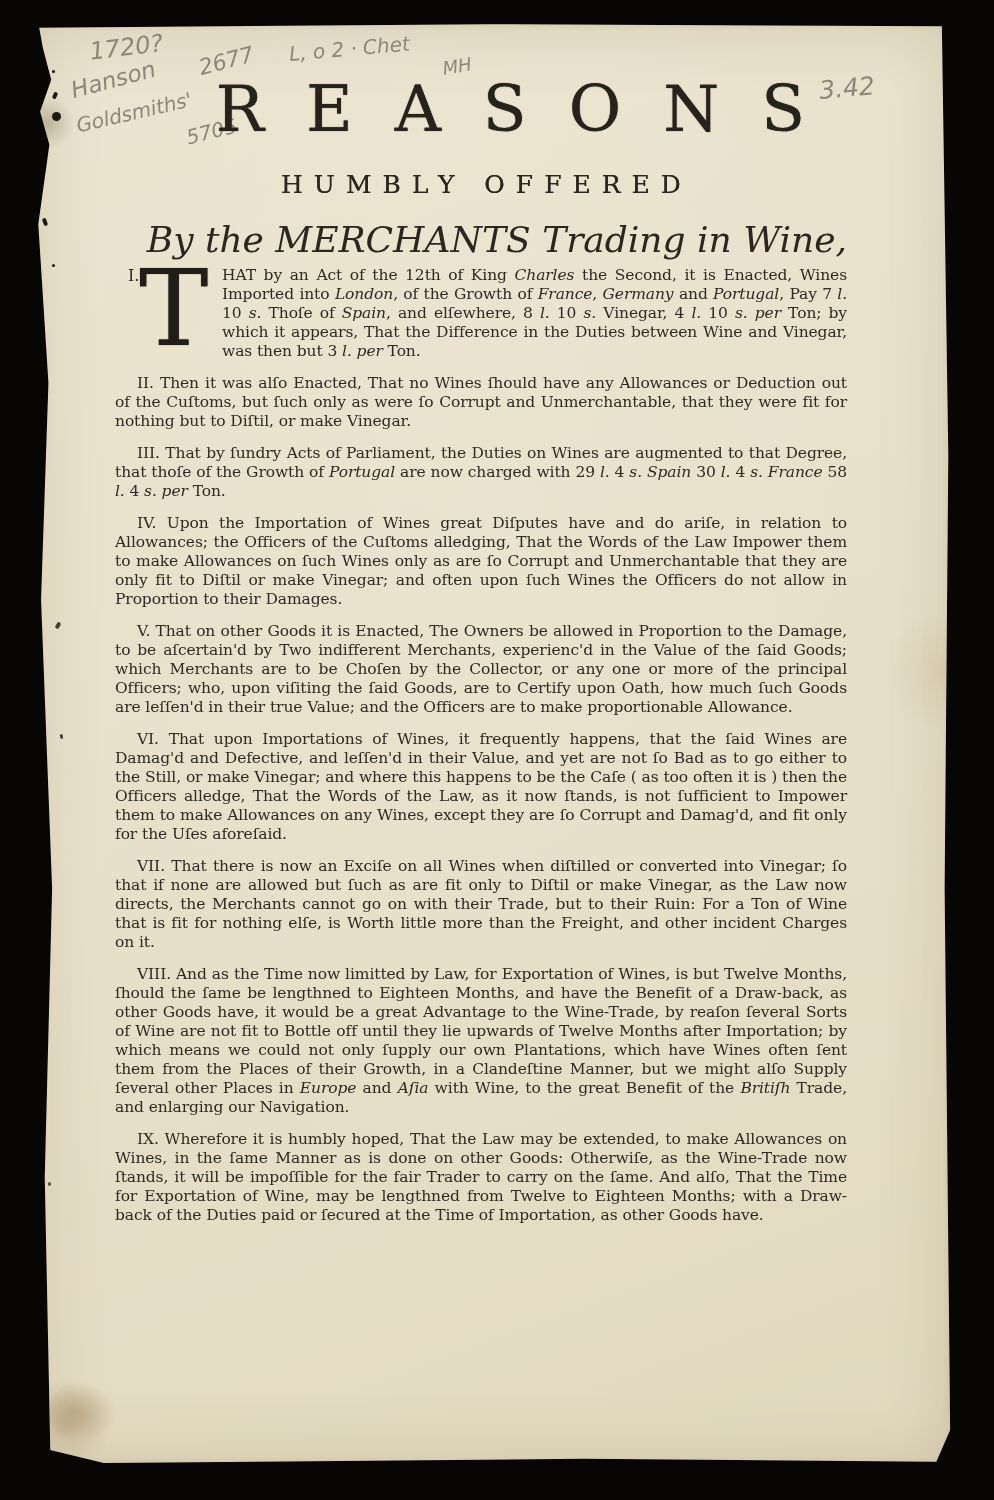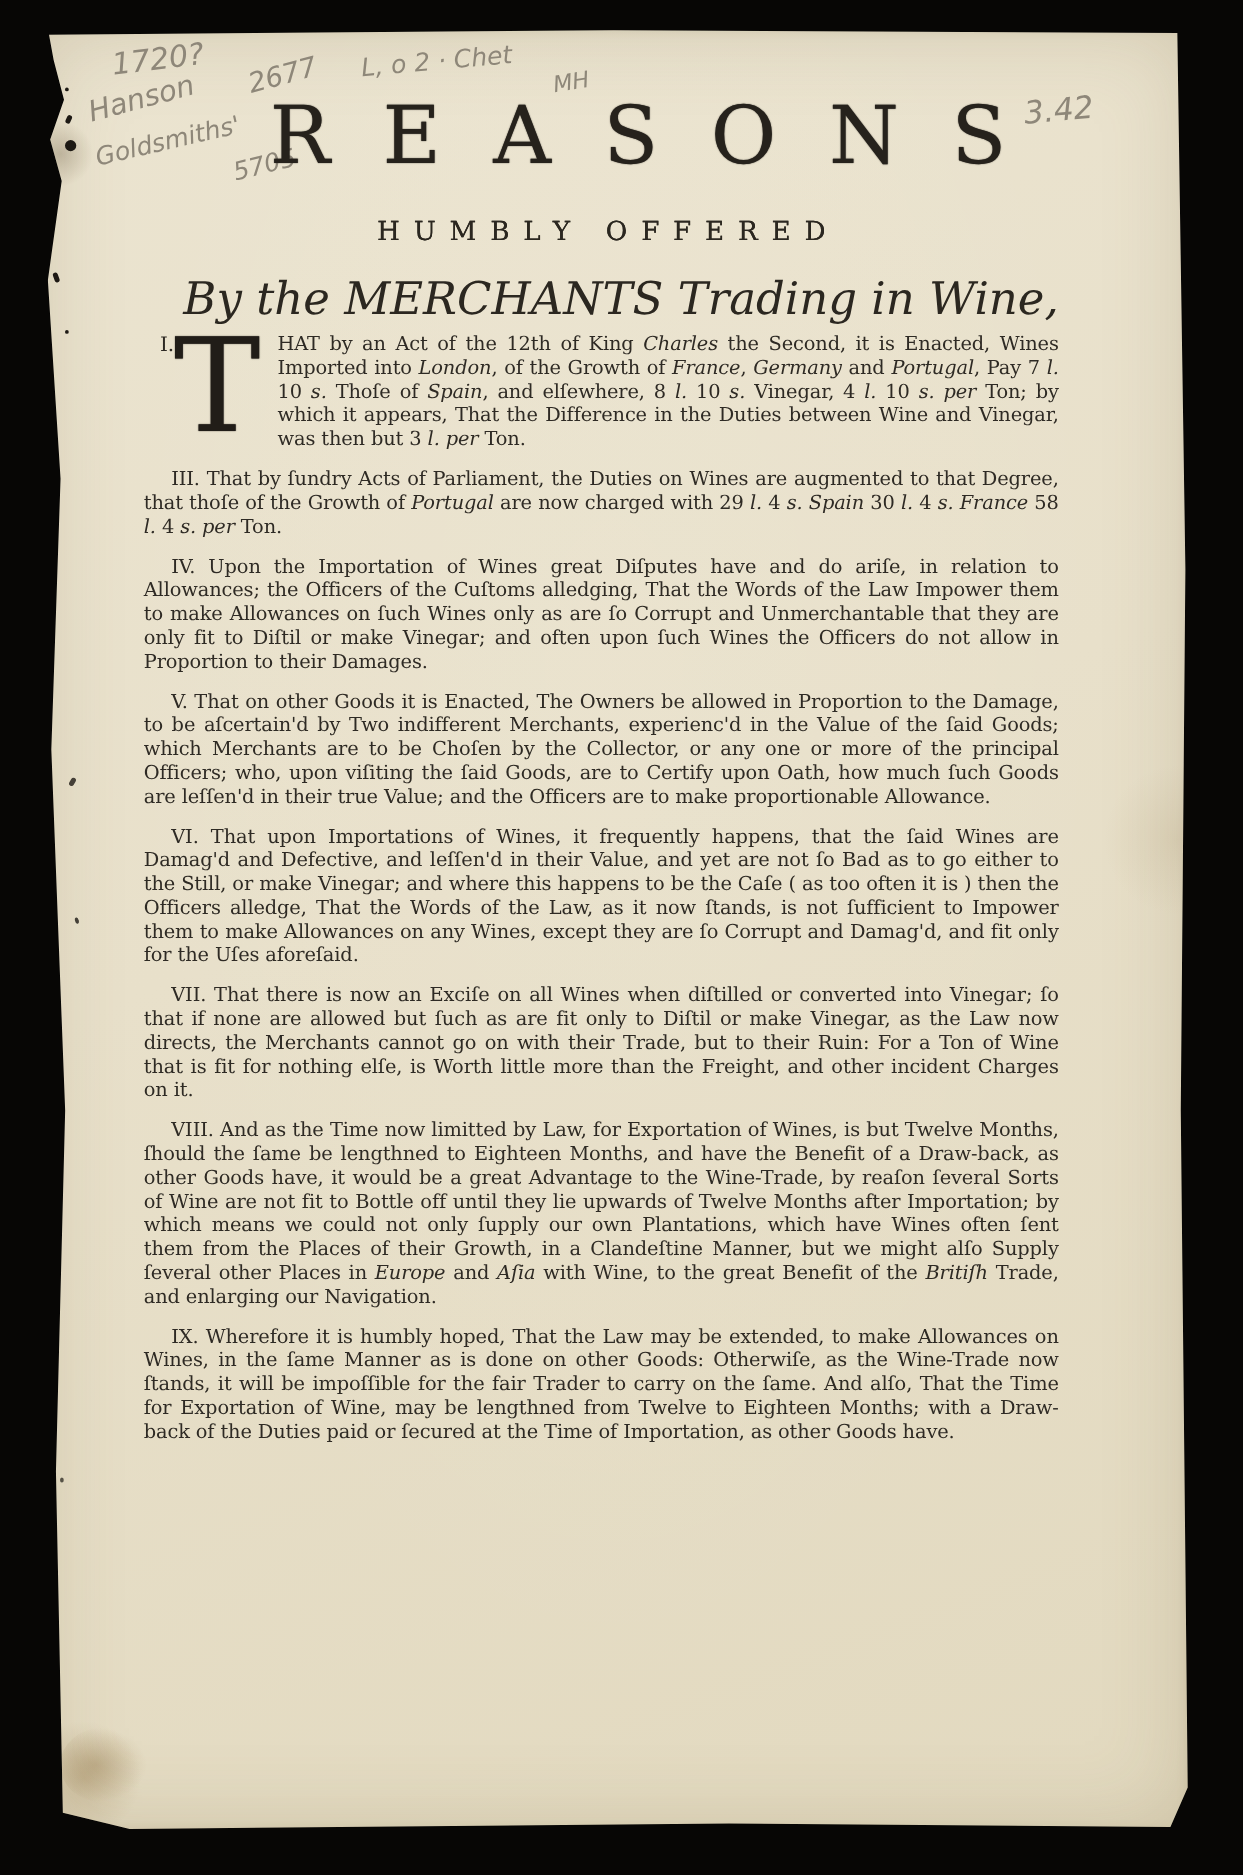--- a/index.html
+++ b/index.html
@@ -32,21 +32,21 @@
     text-align:right;
     font-size:64px;line-height:70px;
     letter-spacing:42px;text-indent:42px;
     color:#26221c;
     text-shadow:0 0 1px #26221c;
     white-space:nowrap;
   }
   .offered{
     margin-top:26px;height:30px;
     text-align:center;
-    font-size:21px;line-height:30px;
+    font-size:25px;line-height:30px;
     letter-spacing:11px;text-indent:11px;
     color:#2b2720;text-shadow:0 0 .5px #2b2720;
   }
   .byline{
     margin-top:16px;height:48px;
     text-align:right;
     font-style:italic;
     font-size:36px;line-height:48px;
     color:#2b2720;
     white-space:nowrap;
@@ -160,20 +160,21 @@
     <div class="offered">HUMBLY OFFERED</div>
 
     <div class="byline">By the MERCHANTS Trading in Wine,</div>
 
 
     <div class="bodytext">
         <div class="para para-dropcap"><span class="dropwrap">
             <span class="pnum-drop">I.</span>
             <span class="dropcap">T</span>
           </span><span>HAT by an Act of the 12th of King </span><span class="it">Charles</span><span> the Second, it is Enacted, Wines Imported into </span><span class="it">London</span><span>, of the Growth of </span><span class="it">France</span><span>, </span><span class="it">Germany</span><span> and </span><span class="it">Portugal</span><span>, Pay 7 </span><span class="it">l.</span><span> 10 </span><span class="it">s.</span><span> Thoſe of </span><span class="it">Spain</span><span>, and elſewhere, 8 </span><span class="it">l.</span><span> 10 </span><span class="it">s.</span><span> Vinegar, 4 </span><span class="it">l.</span><span> 10 </span><span class="it">s. per</span><span> Ton; by which it appears, That the Difference in the Duties between Wine and Vinegar, was then but 3 </span><span class="it">l. per</span><span> Ton.</span></div>
+        <div class="para"><span>II. </span><span>Then it was alſo Enacted, That no Wines ſhould have any Allowances or Deduction out of the Cuſtoms, but ſuch only as were ſo Corrupt and Unmerchantable, that they were fit for nothing but to Diſtil, or make Vinegar.</span></div>
         <div class="para"><span>III. </span><span>That by ſundry Acts of Parliament, the Duties on Wines are augmented to that Degree, that thoſe of the Growth of </span><span class="it">Portugal</span><span> are now charged with 29 </span><span class="it">l.</span><span> 4 </span><span class="it">s.</span><span> </span><span class="it">Spain</span><span> 30 </span><span class="it">l.</span><span> 4 </span><span class="it">s.</span><span> </span><span class="it">France</span><span> 58 </span><span class="it">l.</span><span> 4 </span><span class="it">s. per</span><span> Ton.</span></div>
         <div class="para"><span>IV. </span><span>Upon the Importation of Wines great Diſputes have and do ariſe, in relation to Allowances; the Officers of the Cuſtoms alledging, That the Words of the Law Impower them to make Allowances on ſuch Wines only as are ſo Corrupt and Unmerchantable that they are only fit to Diſtil or make Vinegar; and often upon ſuch Wines the Officers do not allow in Proportion to their Damages.</span></div>
         <div class="para"><span>V. </span><span>That on other Goods it is Enacted, The Owners be allowed in Proportion to the Damage, to be aſcertain'd by Two indifferent Merchants, experienc'd in the Value of the ſaid Goods; which Merchants are to be Choſen by the Collector, or any one or more of the principal Officers; who, upon viſiting the ſaid Goods, are to Certify upon Oath, how much ſuch Goods are leſſen'd in their true Value; and the Officers are to make proportionable Allowance.</span></div>
         <div class="para"><span>VI. </span><span>That upon Importations of Wines, it frequently happens, that the ſaid Wines are Damag'd and Defective, and leſſen'd in their Value, and yet are not ſo Bad as to go either to the Still, or make Vinegar; and where this happens to be the Caſe ( as too often it is ) then the Officers alledge, That the Words of the Law, as it now ſtands, is not ſufficient to Impower them to make Allowances on any Wines, except they are ſo Corrupt and Damag'd, and fit only for the Uſes aforeſaid.</span></div>
         <div class="para"><span>VII. </span><span>That there is now an Exciſe on all Wines when diſtilled or converted into Vinegar; ſo that if none are allowed but ſuch as are fit only to Diſtil or make Vinegar, as the Law now directs, the Merchants cannot go on with their Trade, but to their Ruin: For a Ton of Wine that is fit for nothing elſe, is Worth little more than the Freight, and other incident Charges on it.</span></div>
         <div class="para"><span>VIII. </span><span>And as the Time now limitted by Law, for Exportation of Wines, is but Twelve Months, ſhould the ſame be lengthned to Eighteen Months, and have the Benefit of a Draw-back, as other Goods have, it would be a great Advantage to the Wine-Trade, by reaſon ſeveral Sorts of Wine are not fit to Bottle off until they lie upwards of Twelve Months after Importation; by which means we could not only ſupply our own Plantations, which have Wines often ſent them from the Places of their Growth, in a Clandeſtine Manner, but we might alſo Supply ſeveral other Places in </span><span class="it">Europe</span><span> and </span><span class="it">Aſia</span><span> with Wine, to the great Benefit of the </span><span class="it">Britiſh</span><span> Trade, and enlarging our Navigation.</span></div>
         <div class="para"><span>IX. </span><span>Wherefore it is humbly hoped, That the Law may be extended, to make Allowances on Wines, in the ſame Manner as is done on other Goods: Otherwiſe, as the Wine-Trade now ſtands, it will be impoſſible for the fair Trader to carry on the ſame. And alſo, That the Time for Exportation of Wine, may be lengthned from Twelve to Eighteen Months; with a Draw-back of the Duties paid or ſecured at the Time of Importation, as other Goods have.</span></div>
       </div>
 
 

